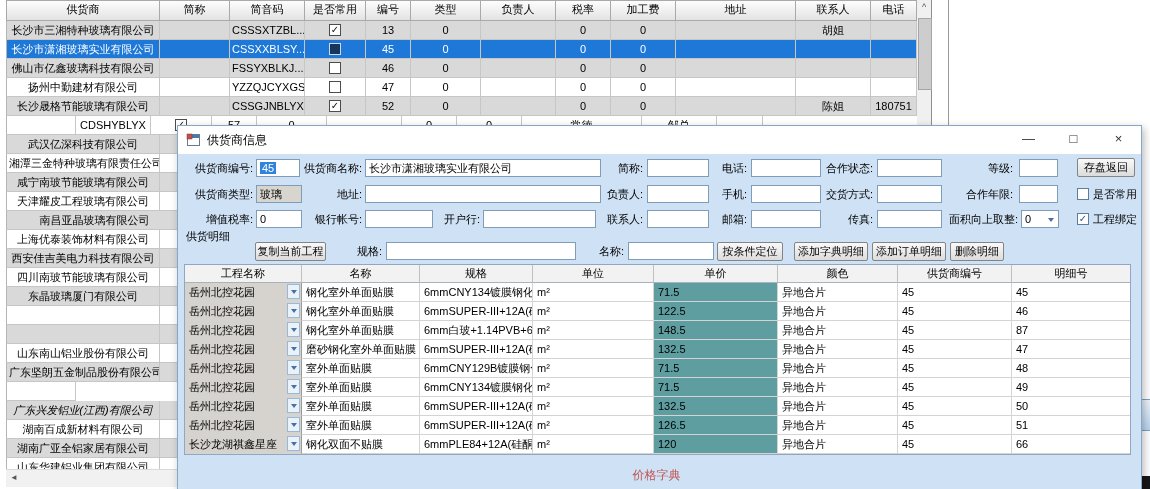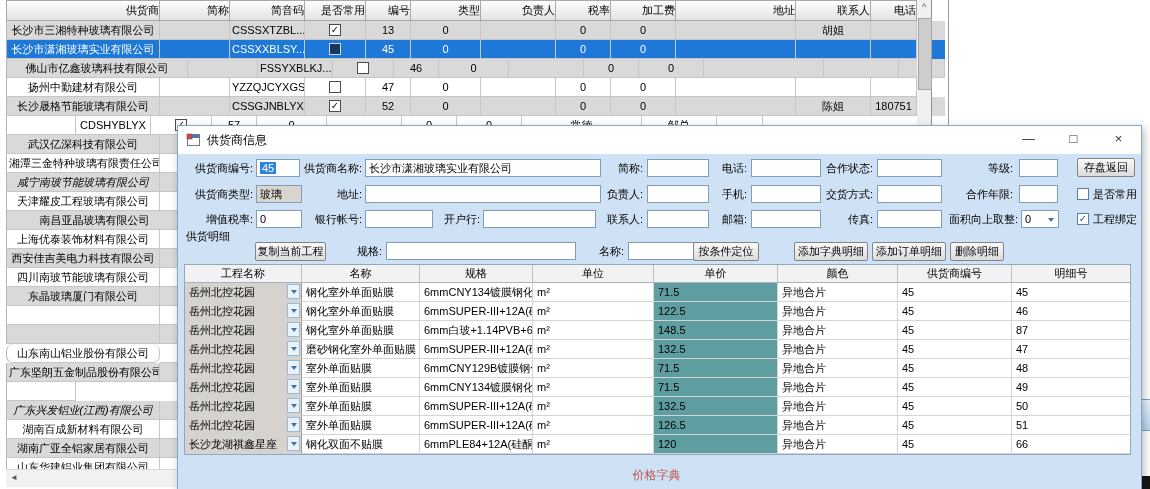--- a/index.html
+++ b/index.html
@@ -1,22 +1,22 @@
 <!DOCTYPE html>
 <html><head>
 <meta charset="utf-8">
 <style>
   html,body{margin:0;padding:0;background:#fff;}
   .screen{position:relative;width:1150px;height:489px;overflow:hidden;background:#fff;
           font-family:"Liberation Sans",sans-serif;font-size:11px;color:#000;}
   
   .bg-thead{position:absolute;left:6px;top:0;height:21px;display:flex;z-index:1;}
   .bg-th{box-sizing:border-box;border:1px solid #a9a9a9;border-left:none;
-         background:linear-gradient(#fdfdfd,#e3e3e3);text-align:right;line-height:19px;
-         overflow:hidden;white-space:nowrap;}
+         background:linear-gradient(#fdfdfd,#e3e3e3);text-align:center;line-height:19px;
+         overflow:hidden;white-space:nowrap;font-family:Liberation Mono, monospace;}
   .bg-th:first-child{border-left:1px solid #a9a9a9;}
   .bg-tbody{position:absolute;left:6px;top:21px;z-index:1;}
   .bgrow{display:flex;height:19px;}
   .bgrow.odd{background:#d9d9d9;}
   .bgrow.even{background:#ffffff;}
   .bgrow.sel{background:#1e78d7;color:#fff;}
   .bgcell{box-sizing:border-box;border-right:1px solid #c6c6c6;border-bottom:1px solid #c6c6c6;
           line-height:18px;text-align:center;overflow:hidden;white-space:nowrap;padding:0 2px;}
   .bgcell:first-child{border-left:1px solid #b5b5b5;}
   .rowcbx{width:12px;height:12px;box-sizing:border-box;border:1px solid #4c4c4c;background:#fff;
@@ -118,21 +118,21 @@
         <div class="bgcell" style="width: 45px;">45</div>
         <div class="bgcell" style="width: 70px;">0</div>
         <div class="bgcell" style="width: 75px;"></div>
         <div class="bgcell" style="width: 55px;">0</div>
         <div class="bgcell" style="width: 65px;">0</div>
         <div class="bgcell" style="width: 120px;"></div>
         <div class="bgcell" style="width: 75px;"></div>
         <div class="bgcell" style="width: 46px;"></div>
       </div>
       <div class="bgrow odd">
-        <div class="bgcell" style="width: 182px;">佛山市亿鑫玻璃科技有限公司</div>
+        <div class="bgcell" style="width: 154px;">佛山市亿鑫玻璃科技有限公司</div>
         <div class="bgcell" style="width: 70px;"></div>
         <div class="bgcell" style="width: 75px;">FSSYXBLKJ...</div>
         <div class="bgcell" style="width: 61px;">
           <div class="rowcbx"></div>
         </div>
         <div class="bgcell" style="width: 45px;">46</div>
         <div class="bgcell" style="width: 70px;">0</div>
         <div class="bgcell" style="width: 75px;"></div>
         <div class="bgcell" style="width: 55px;">0</div>
         <div class="bgcell" style="width: 65px;">0</div>
@@ -189,21 +189,21 @@
       </div>
       <div class="bgrow odd">
         <div class="bgcell" style="width: 154px;">武汉亿深科技有限公司</div>
         <div class="bgcell" style="width: 70px;"></div>
       </div>
       <div class="bgrow even">
         <div class="bgcell" style="width: 154px;">湘潭三金特种玻璃有限责任公司</div>
         <div class="bgcell" style="width: 70px;"></div>
       </div>
       <div class="bgrow odd">
-        <div class="bgcell" style="width: 154px; font-style: italic;">咸宁南玻节能玻璃有限公司</div>
+        <div class="bgcell" style="width: 154px;">咸宁南玻节能玻璃有限公司</div>
         <div class="bgcell" style="width: 70px;"></div>
       </div>
       <div class="bgrow even">
         <div class="bgcell" style="width: 154px;">天津耀皮工程玻璃有限公司</div>
         <div class="bgcell" style="width: 70px;"></div>
       </div>
       <div class="bgrow odd">
         <div class="bgcell" style="width: 177px;">南昌亚晶玻璃有限公司</div>
         <div class="bgcell" style="width: 70px;"></div>
       </div>
@@ -225,21 +225,21 @@
       </div>
       <div class="bgrow even">
         <div class="bgcell" style="width: 154px;"></div>
         <div class="bgcell" style="width: 70px;"></div>
       </div>
       <div class="bgrow odd">
         <div class="bgcell" style="width: 154px;"></div>
         <div class="bgcell" style="width: 70px;"></div>
       </div>
       <div class="bgrow even">
-        <div class="bgcell" style="width: 154px; border-radius: 7px;">山东南山铝业股份有限公司</div>
+        <div class="bgcell" style="width: 154px;">山东南山铝业股份有限公司</div>
         <div class="bgcell" style="width: 70px;"></div>
       </div>
       <div class="bgrow odd">
         <div class="bgcell" style="width: 154px;">广东坚朗五金制品股份有限公司</div>
         <div class="bgcell" style="width: 70px;"></div>
       </div>
       <div class="bgrow even">
         <div class="bgcell" style="width: 70px;"></div>
       </div>
       <div class="bgrow odd">
@@ -335,21 +335,21 @@
     </div>
     <div class="cbx" style="left:899px;top:87px" id="cb-bind">✓</div>
     <div class="cblabel" style="left:915px;top:85px;width:60px">工程绑定</div>
 
     <div class="sect" style="left:8px;top:103px">供货明细</div>
     <div class="btn" style="left:77px;top:116px;width:71px">复制当前工程</div>
     <div class="lbl" style="left:168px;top:116px;width:36px">规格:</div>
     <input class="tb" style="left: 208px; top: 116px; width: 190px;" value="">
     <div class="lbl" style="left:408px;top:116px;width:38px">名称:</div>
     <input class="tb" style="left: 450px; top: 116px; width: 86px;" value="">
-    <div class="btn" style="left:515px;top:116px;width:66px">按条件定位</div>
+    <div class="btn" style="left:539px;top:116px;width:66px">按条件定位</div>
     <div class="btn" style="left:616px;top:116px;width:74px">添加字典明细</div>
     <div class="btn" style="left:694px;top:116px;width:74px">添加订单明细</div>
     <div class="btn" style="left:772px;top:116px;width:54px">删除明细</div>
 
     <div class="grid">
       <div class="ghead" id="grid-head">
           <div class="gth" style="width: 117px;">工程名称</div>
           <div class="gth" style="width: 118px;">名称</div>
           <div class="gth" style="width: 113px;">规格</div>
           <div class="gth" style="width: 121px;">单位</div>

